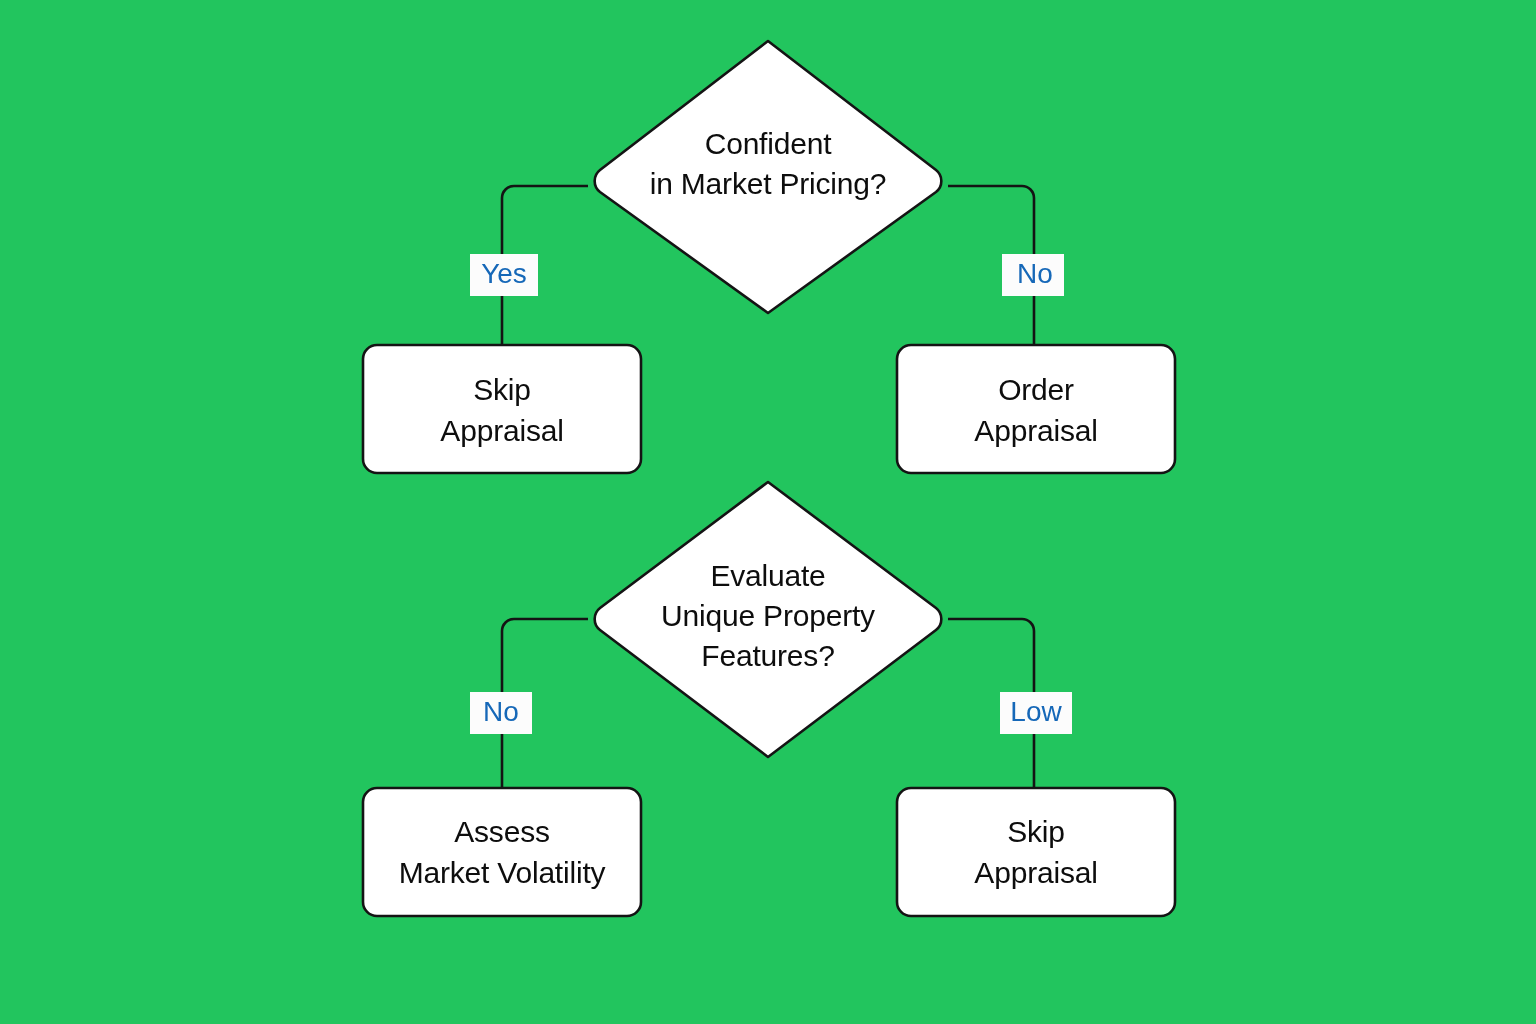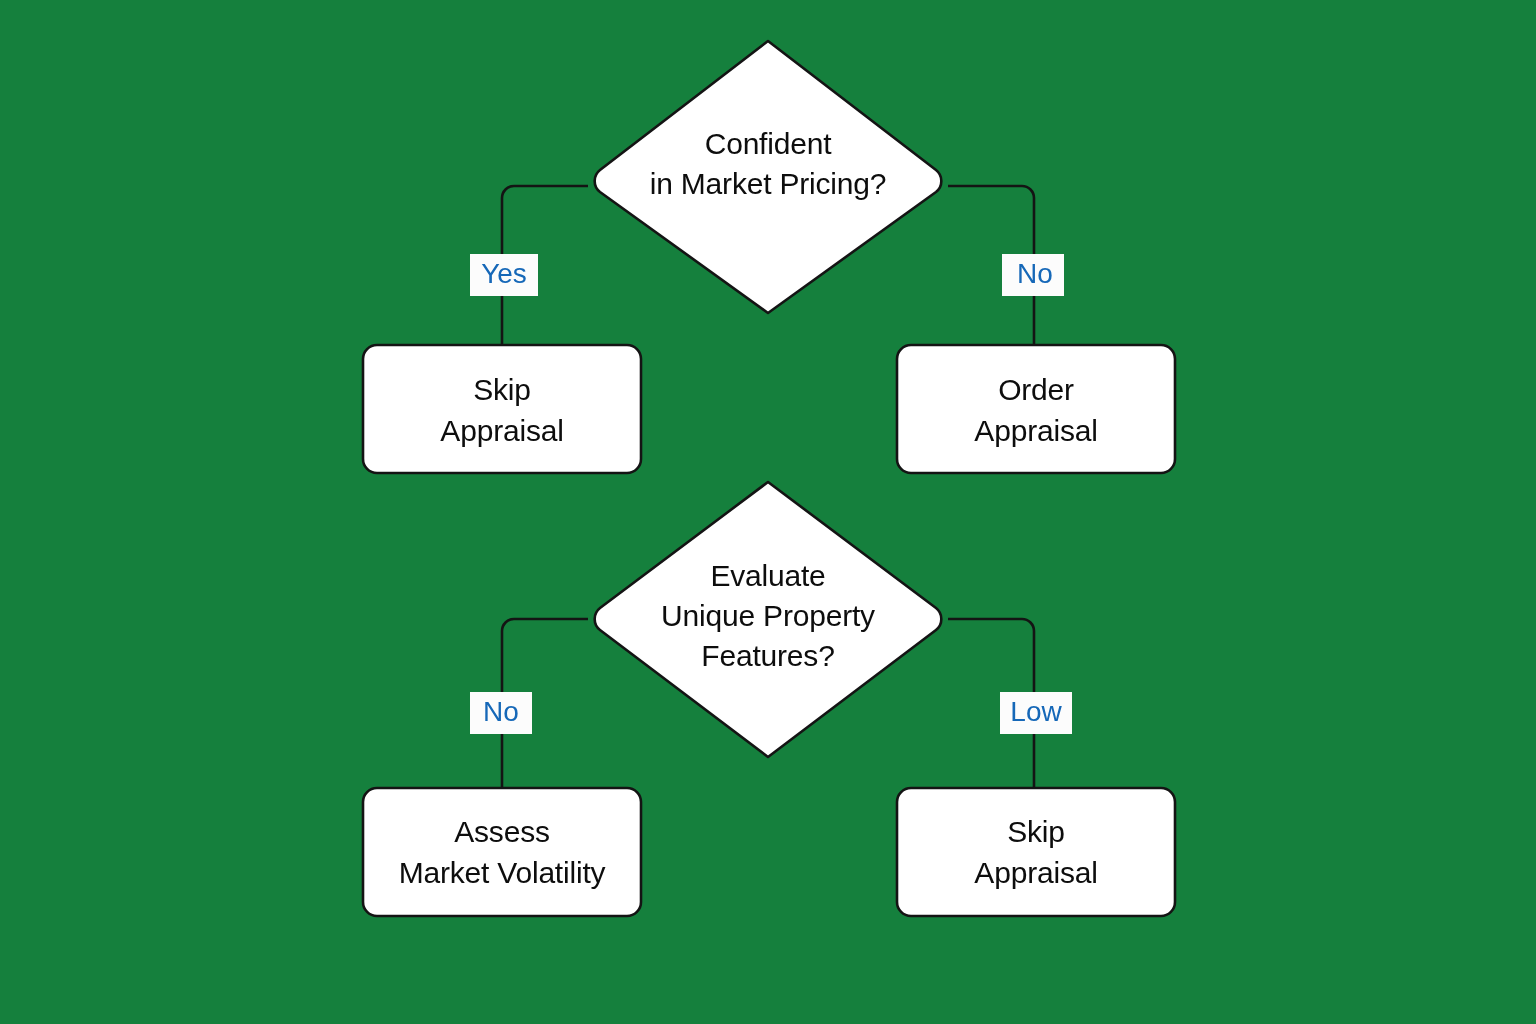--- a/index.html
+++ b/index.html
@@ -11,21 +11,21 @@
     width: 1536px;
     height: 1024px;
     background: #fcfcfc;
     font-family: "Liberation Sans", sans-serif;
     overflow: hidden;
   }
   #flow-root {
     position: relative;
     width: 1536px;
     height: 1024px;
-    background: #15803d;
+    background: #22c55e;
   }
   #flow-svg {
     position: absolute;
     top: 0;
     left: 0;
     width: 1536px;
     height: 1024px;
     display: block;
   }
   .node-shape {

